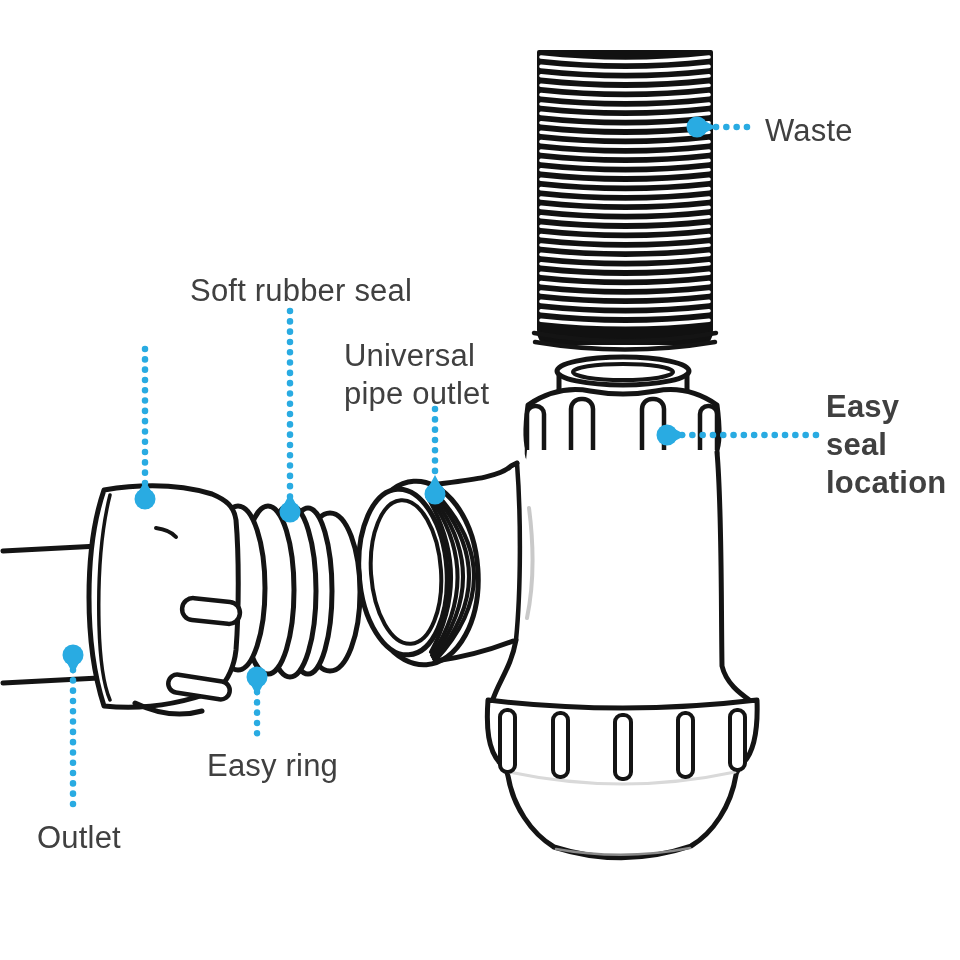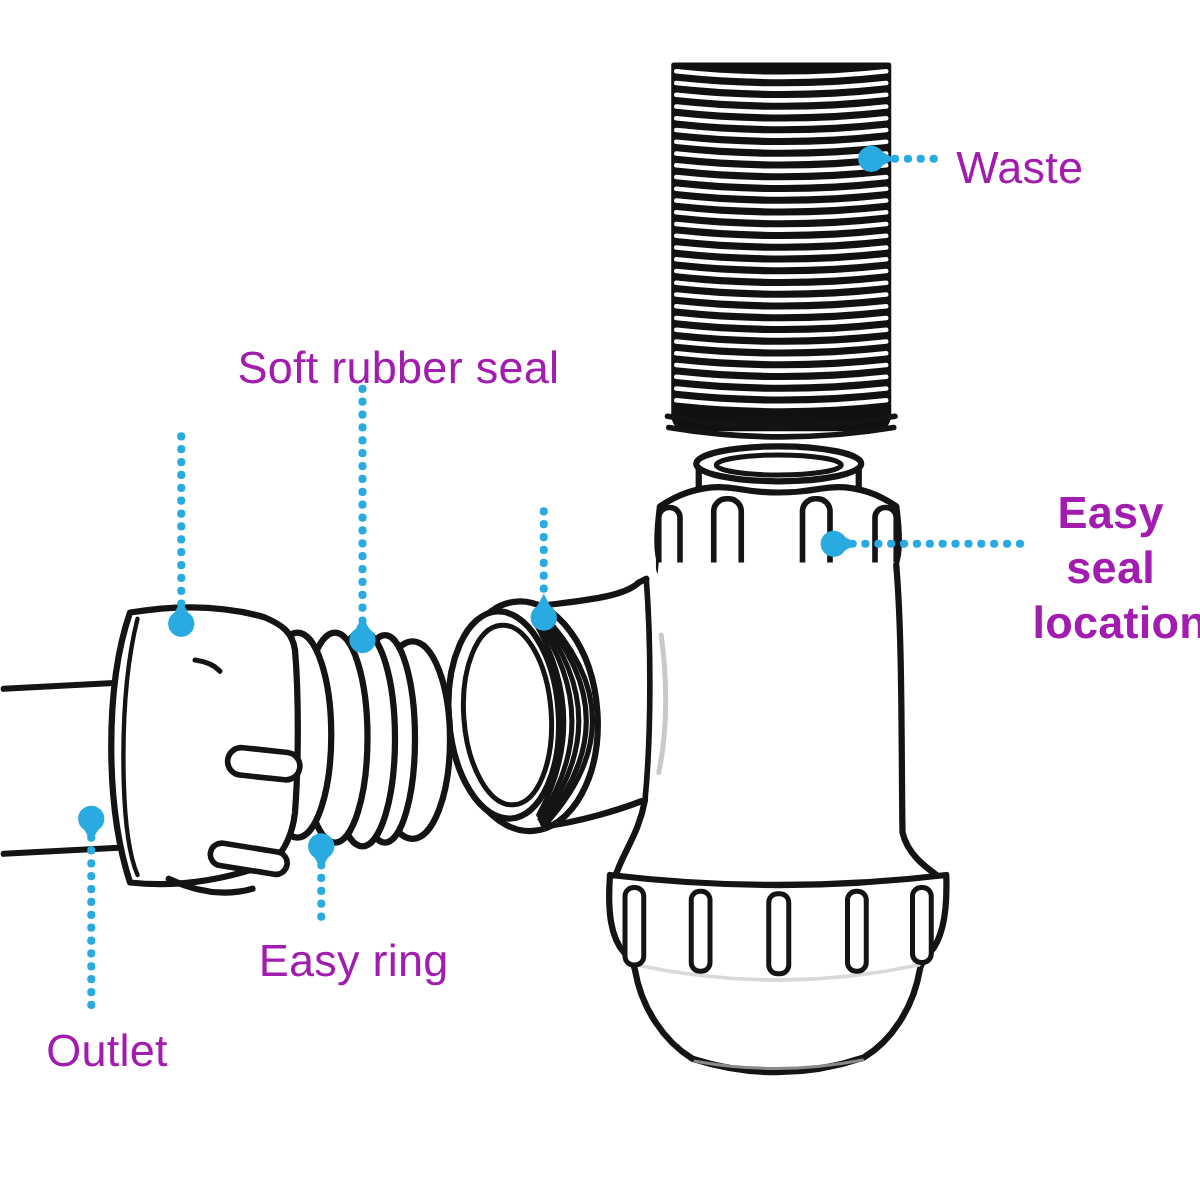--- a/index.html
+++ b/index.html
@@ -1,19 +1,19 @@
 <!DOCTYPE html>
 <html><head>
 <meta charset="utf-8">
 <style>
   html,body{margin:0;padding:0;background:#ffffff;}
   .stage{position:relative;width:960px;height:960px;background:#ffffff;overflow:hidden;
          font-family:"Liberation Sans",sans-serif;}
   .stage svg{position:absolute;left:0;top:0;}
-  .label{position:absolute;font-size:36px;line-height:1.22;color:#a21caf;letter-spacing:.2px;text-align:center;}
+  .label{position:absolute;font-size:31px;line-height:1.22;color:#404040;letter-spacing:.2px;}
   .label.two-line{white-space:normal;}
 </style>
 </head>
 <body>
 
 <div class="stage">
 
   <svg width="960" height="960" viewBox="0 0 960 960">
     <g stroke="#141414" stroke-width="5" fill="none" stroke-linecap="round" stroke-linejoin="round">
 
@@ -161,20 +161,21 @@
         <path d="M66,661 L73,674 L80,661 Z"></path>
       </g>
     </g>
   </svg>
 
   <div class="label" style="left:765px;top:112px;">Waste</div>
 
   <div class="label" style="left:190px;top:272px;">Soft rubber seal</div>
 
 
+  <div class="label two-line" style="left:344px;top:337px;width:185px;">Universal pipe outlet</div>
 
   <div class="label two-line" style="left:826px;top:388px;width:125px;font-weight:bold;">Easy seal location</div>
 
   <div class="label" style="left:207px;top:747px;">Easy ring</div>
 
   <div class="label" style="left:37px;top:819px;">Outlet</div>
 
 </div>
 
 </body></html>

